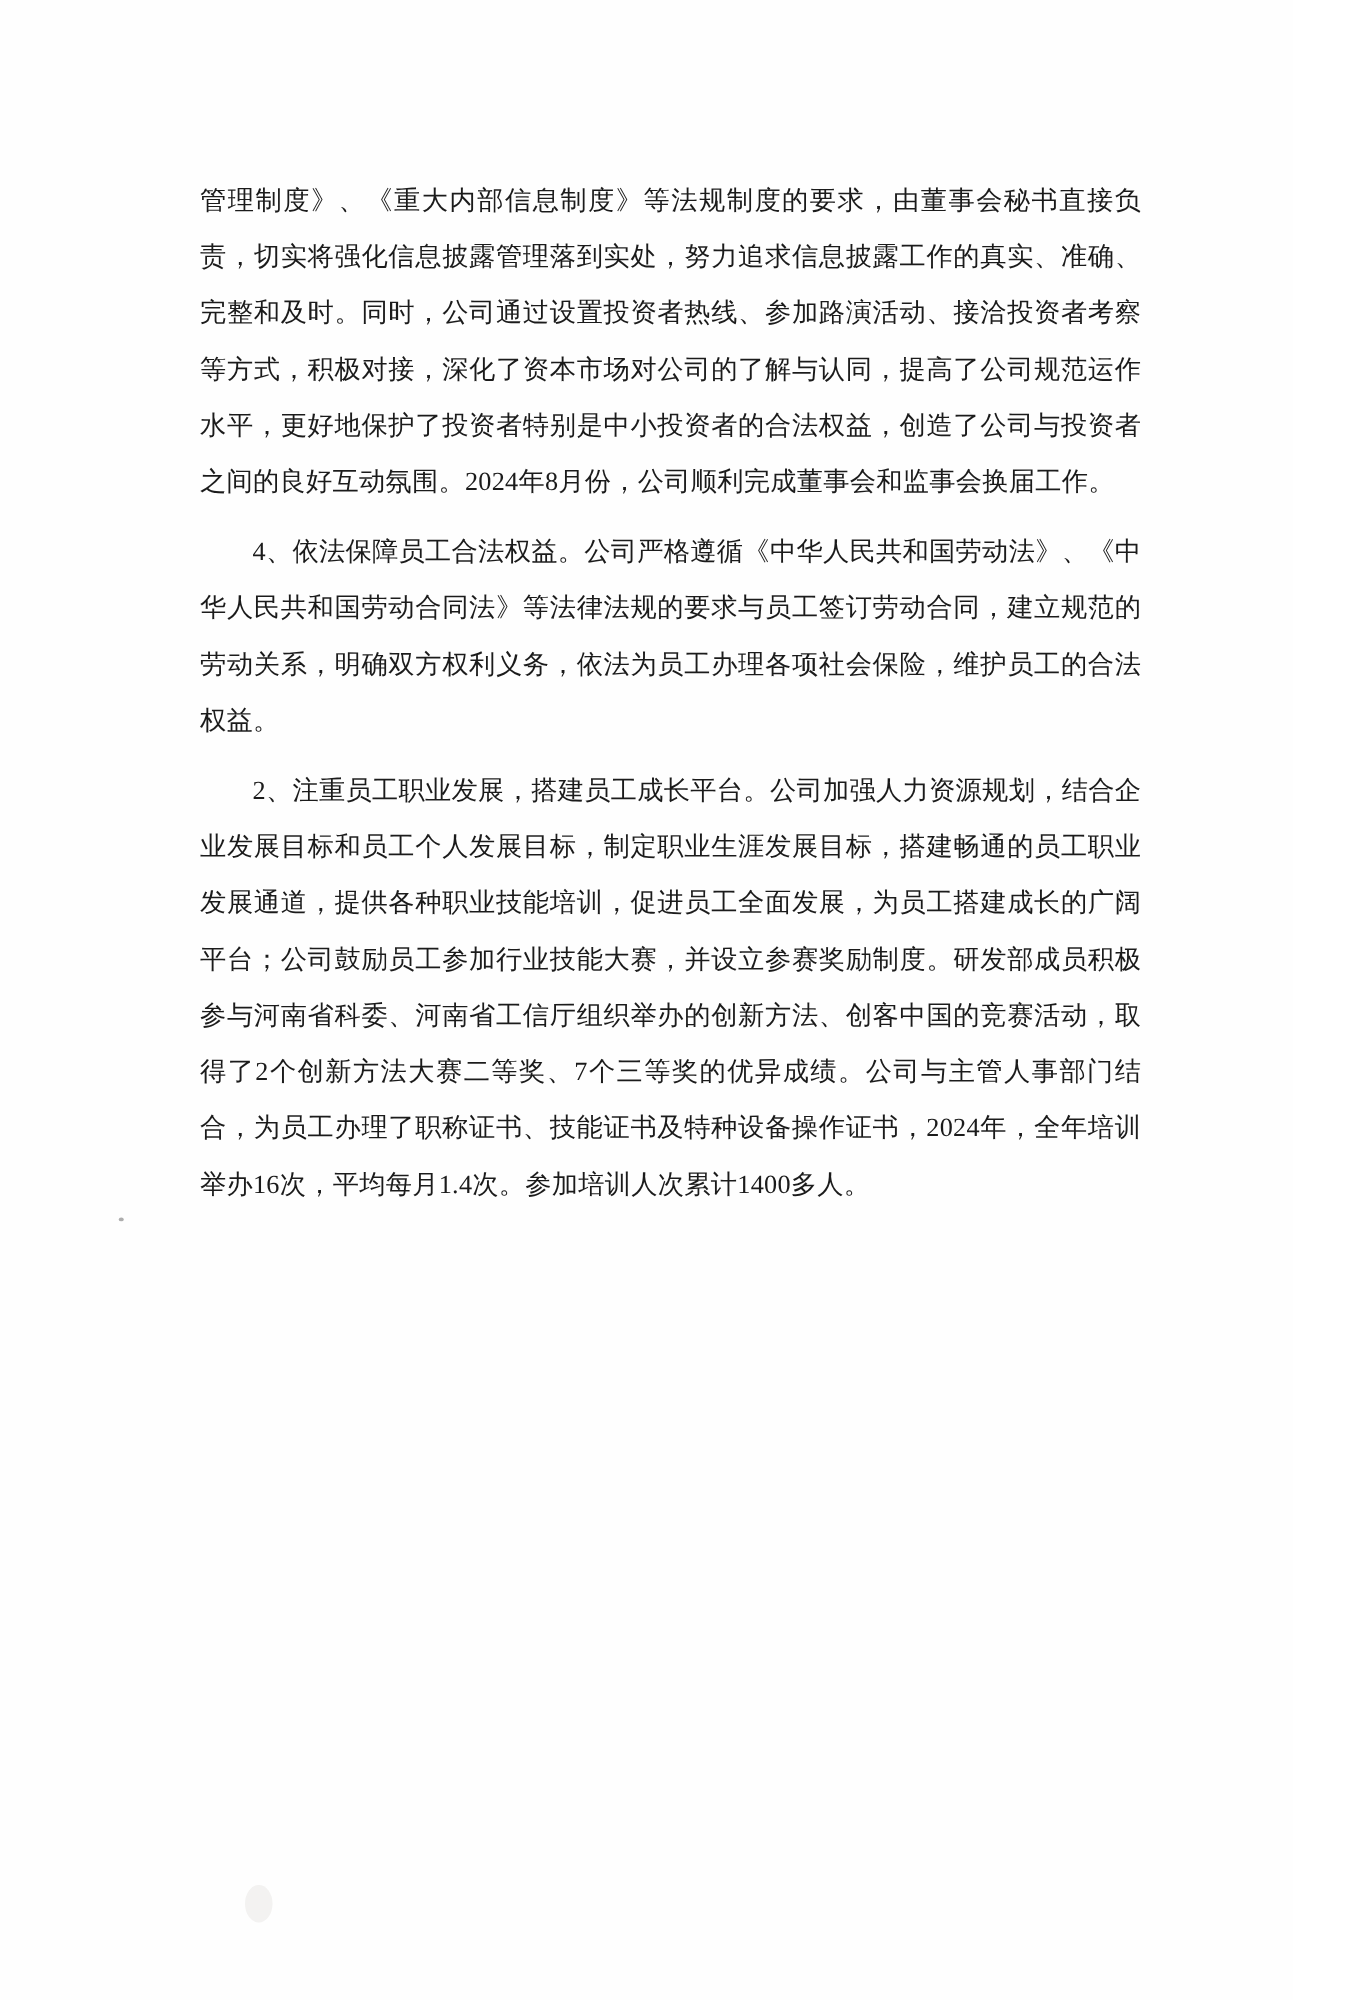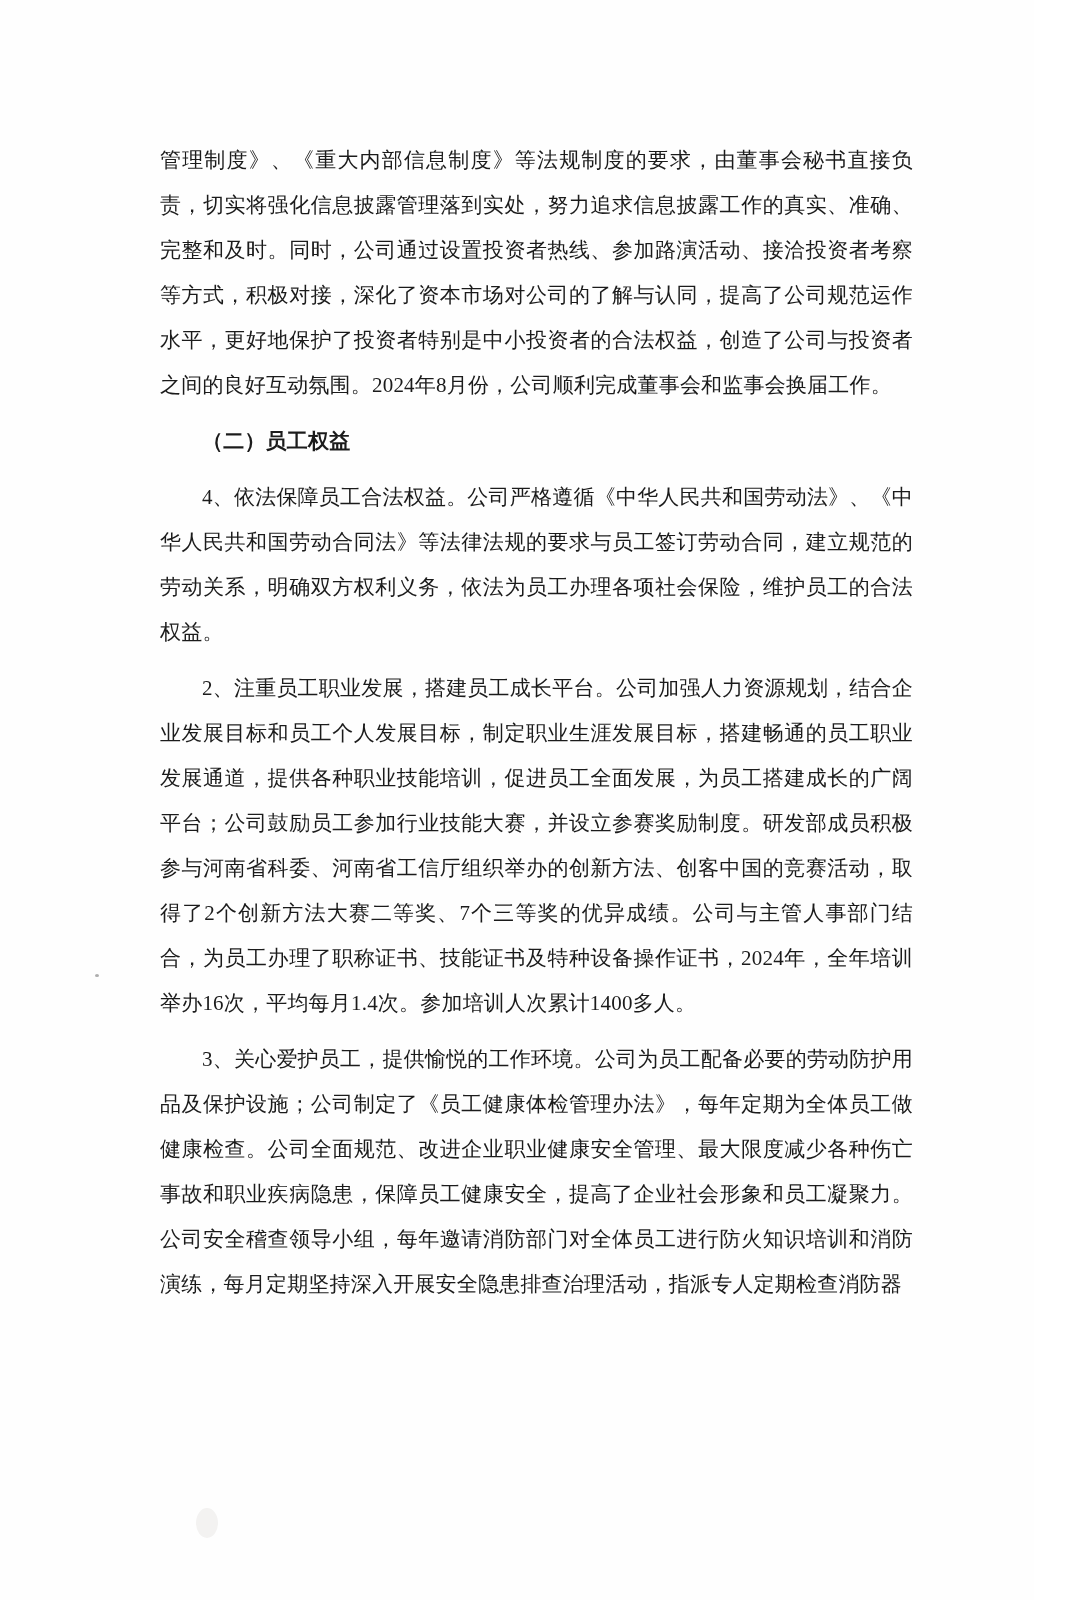--- a/index.html
+++ b/index.html
@@ -63,20 +63,18 @@
     background: #f3f2f1;
     border-radius: 50%;
   }
 </style>
 </head>
 <body>
 
 <div class="page">
   <div class="doc">
     <p class="no-indent">管理制度》、《重大内部信息制度》等法规制度的要求，由董事会秘书直接负责，切实将强化信息披露管理落到实处，努力追求信息披露工作的真实、准确、完整和及时。同时，公司通过设置投资者热线、参加路演活动、接洽投资者考察等方式，积极对接，深化了资本市场对公司的了解与认同，提高了公司规范运作水平，更好地保护了投资者特别是中小投资者的合法权益，创造了公司与投资者之间的良好互动氛围。2024年8月份，公司顺利完成董事会和监事会换届工作。</p>
-    <p class="heading">（二）员工权益</p>
     <p class="indent">4、依法保障员工合法权益。公司严格遵循《中华人民共和国劳动法》、《中华人民共和国劳动合同法》等法律法规的要求与员工签订劳动合同，建立规范的劳动关系，明确双方权利义务，依法为员工办理各项社会保险，维护员工的合法权益。</p>
     <p class="indent">2、注重员工职业发展，搭建员工成长平台。公司加强人力资源规划，结合企业发展目标和员工个人发展目标，制定职业生涯发展目标，搭建畅通的员工职业发展通道，提供各种职业技能培训，促进员工全面发展，为员工搭建成长的广阔平台；公司鼓励员工参加行业技能大赛，并设立参赛奖励制度。研发部成员积极参与河南省科委、河南省工信厅组织举办的创新方法、创客中国的竞赛活动，取得了2个创新方法大赛二等奖、7个三等奖的优异成绩。公司与主管人事部门结合，为员工办理了职称证书、技能证书及特种设备操作证书，2024年，全年培训举办16次，平均每月1.4次。参加培训人次累计1400多人。</p>
-    <p class="indent">3、关心爱护员工，提供愉悦的工作环境。公司为员工配备必要的劳动防护用品及保护设施；公司制定了《员工健康体检管理办法》，每年定期为全体员工做健康检查。公司全面规范、改进企业职业健康安全管理、最大限度减少各种伤亡事故和职业疾病隐患，保障员工健康安全，提高了企业社会形象和员工凝聚力。公司安全稽查领导小组，每年邀请消防部门对全体员工进行防火知识培训和消防演练，每月定期坚持深入开展安全隐患排查治理活动，指派专人定期检查消防器</p>
   </div>
   <div class="scan-speck"></div>
   <div class="scan-smudge"></div>
 </div>
 
 </body></html>

